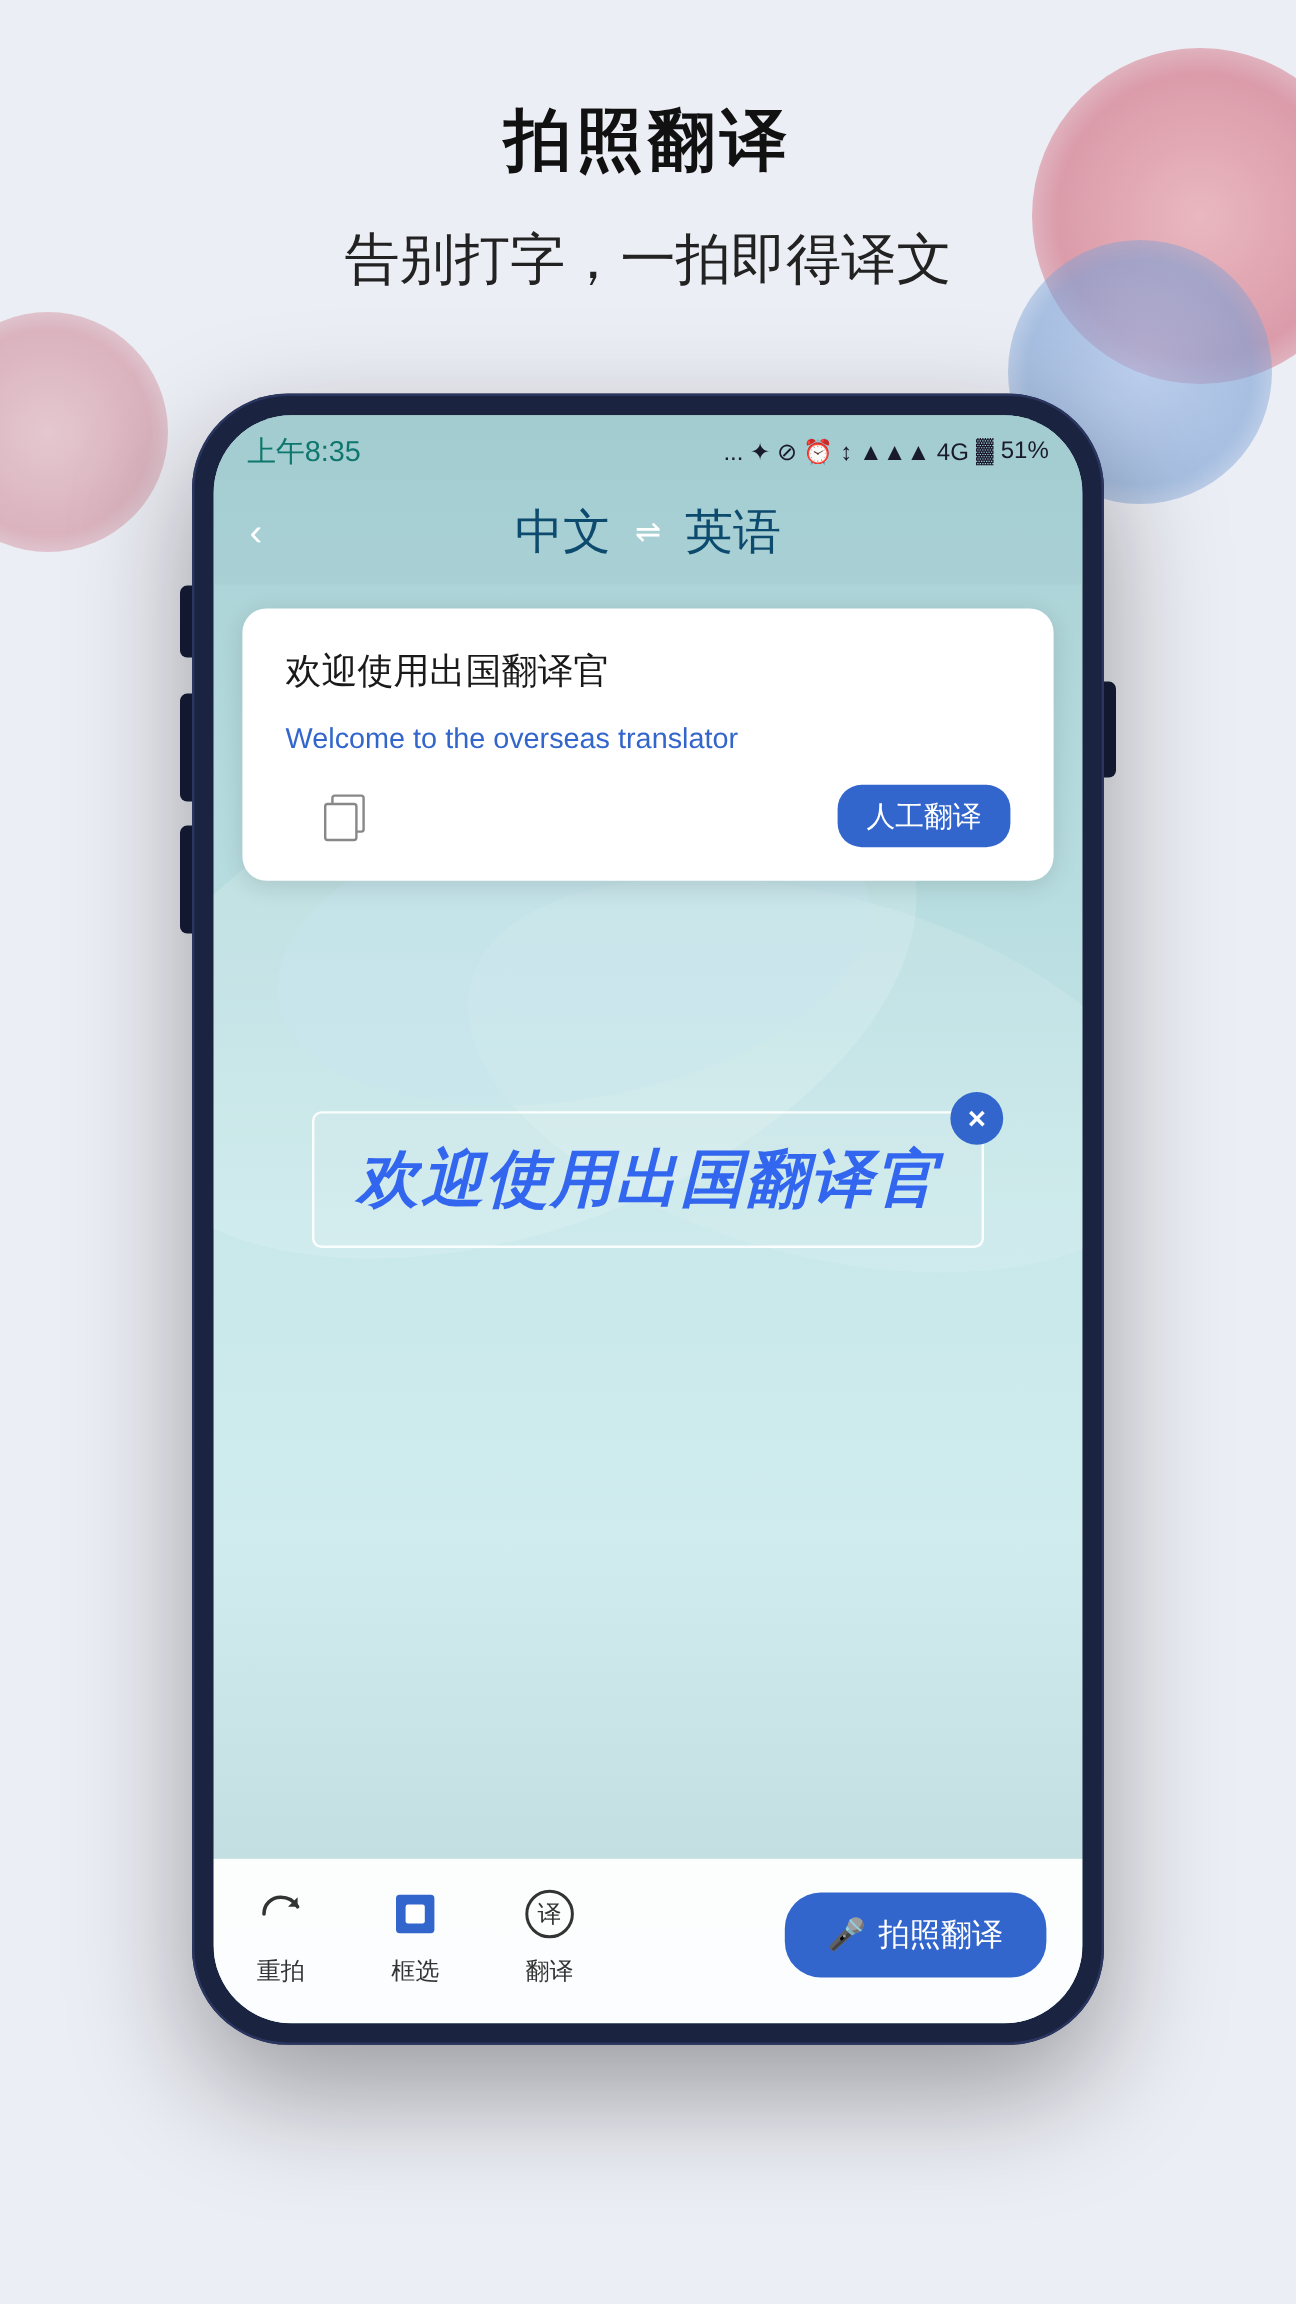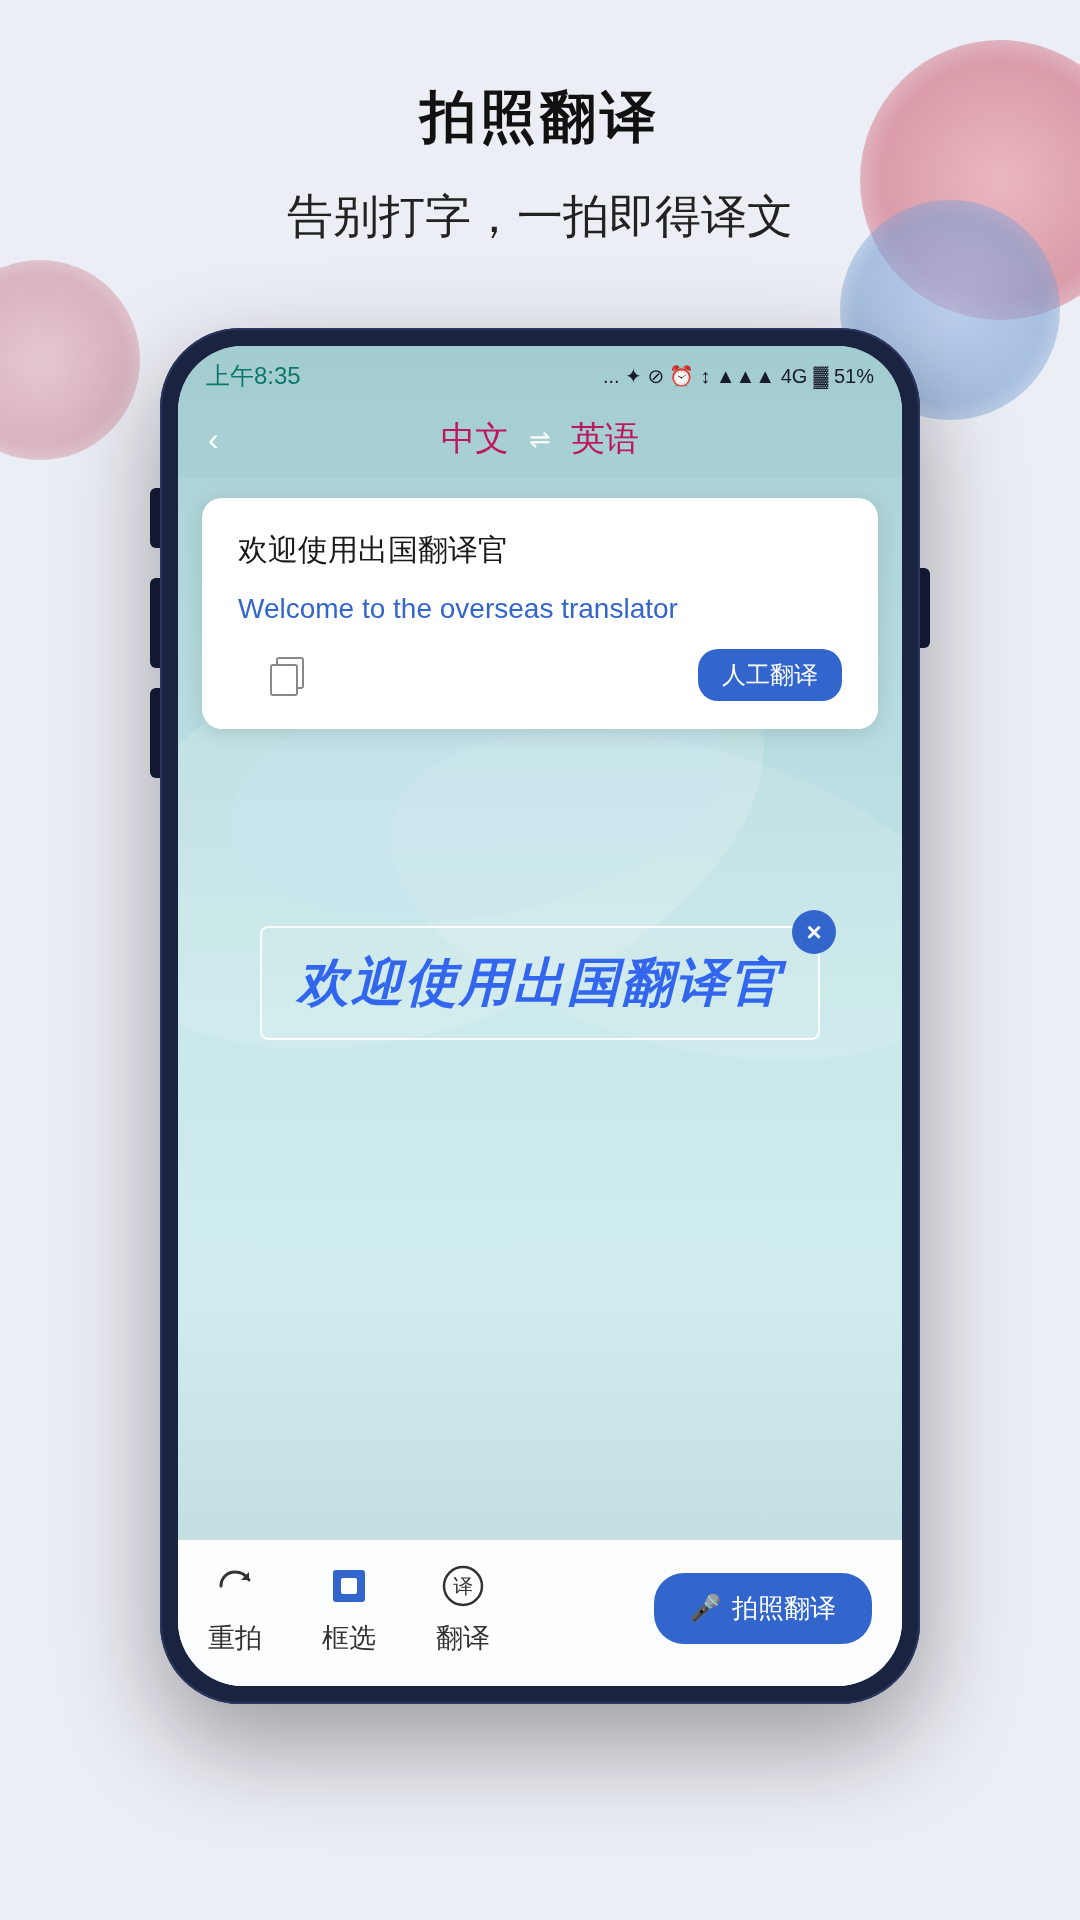--- a/index.html
+++ b/index.html
@@ -132,22 +132,22 @@
 
     .nav-back {
       position: absolute;
       left: 30px;
       font-size: 32px;
       color: #fff;
       font-weight: 300;
     }
 
     .nav-lang {
-      font-size: 34px;
-      color: #be185d;
+      font-size: 40px;
+      color: #0c4a6e;
       font-weight: 500;
       text-align: right;
     }
 
     .nav-swap {
       font-size: 26px;
       color: #ffffff;
     }
 
     
@@ -173,21 +173,21 @@
     }
 
     .translation-source {
       font-size: 30px;
       color: #1a1a1a;
       margin-bottom: 22px;
       font-weight: 500;
     }
 
     .translation-result {
-      font-size: 28px;
+      font-size: 24px;
       color: #3366cc;
       margin-bottom: 24px;
       font-weight: 400;
     }
 
     .card-footer {
       display: flex;
       justify-content: space-between;
       align-items: center;
       margin-left: 32px;
@@ -306,21 +306,21 @@
 
     .toolbar-icon {
       width: 52px;
       height: 52px;
       display: flex;
       align-items: center;
       justify-content: center;
     }
 
     .toolbar-label {
-      font-size: 27px;
+      font-size: 20px;
       color: #333;
     }
 
     .real-translate-btn {
       background: #3366cc;
       color: #fff;
       border: none;
       border-radius: 30px;
       padding: 18px 36px;
       font-size: 26px;

